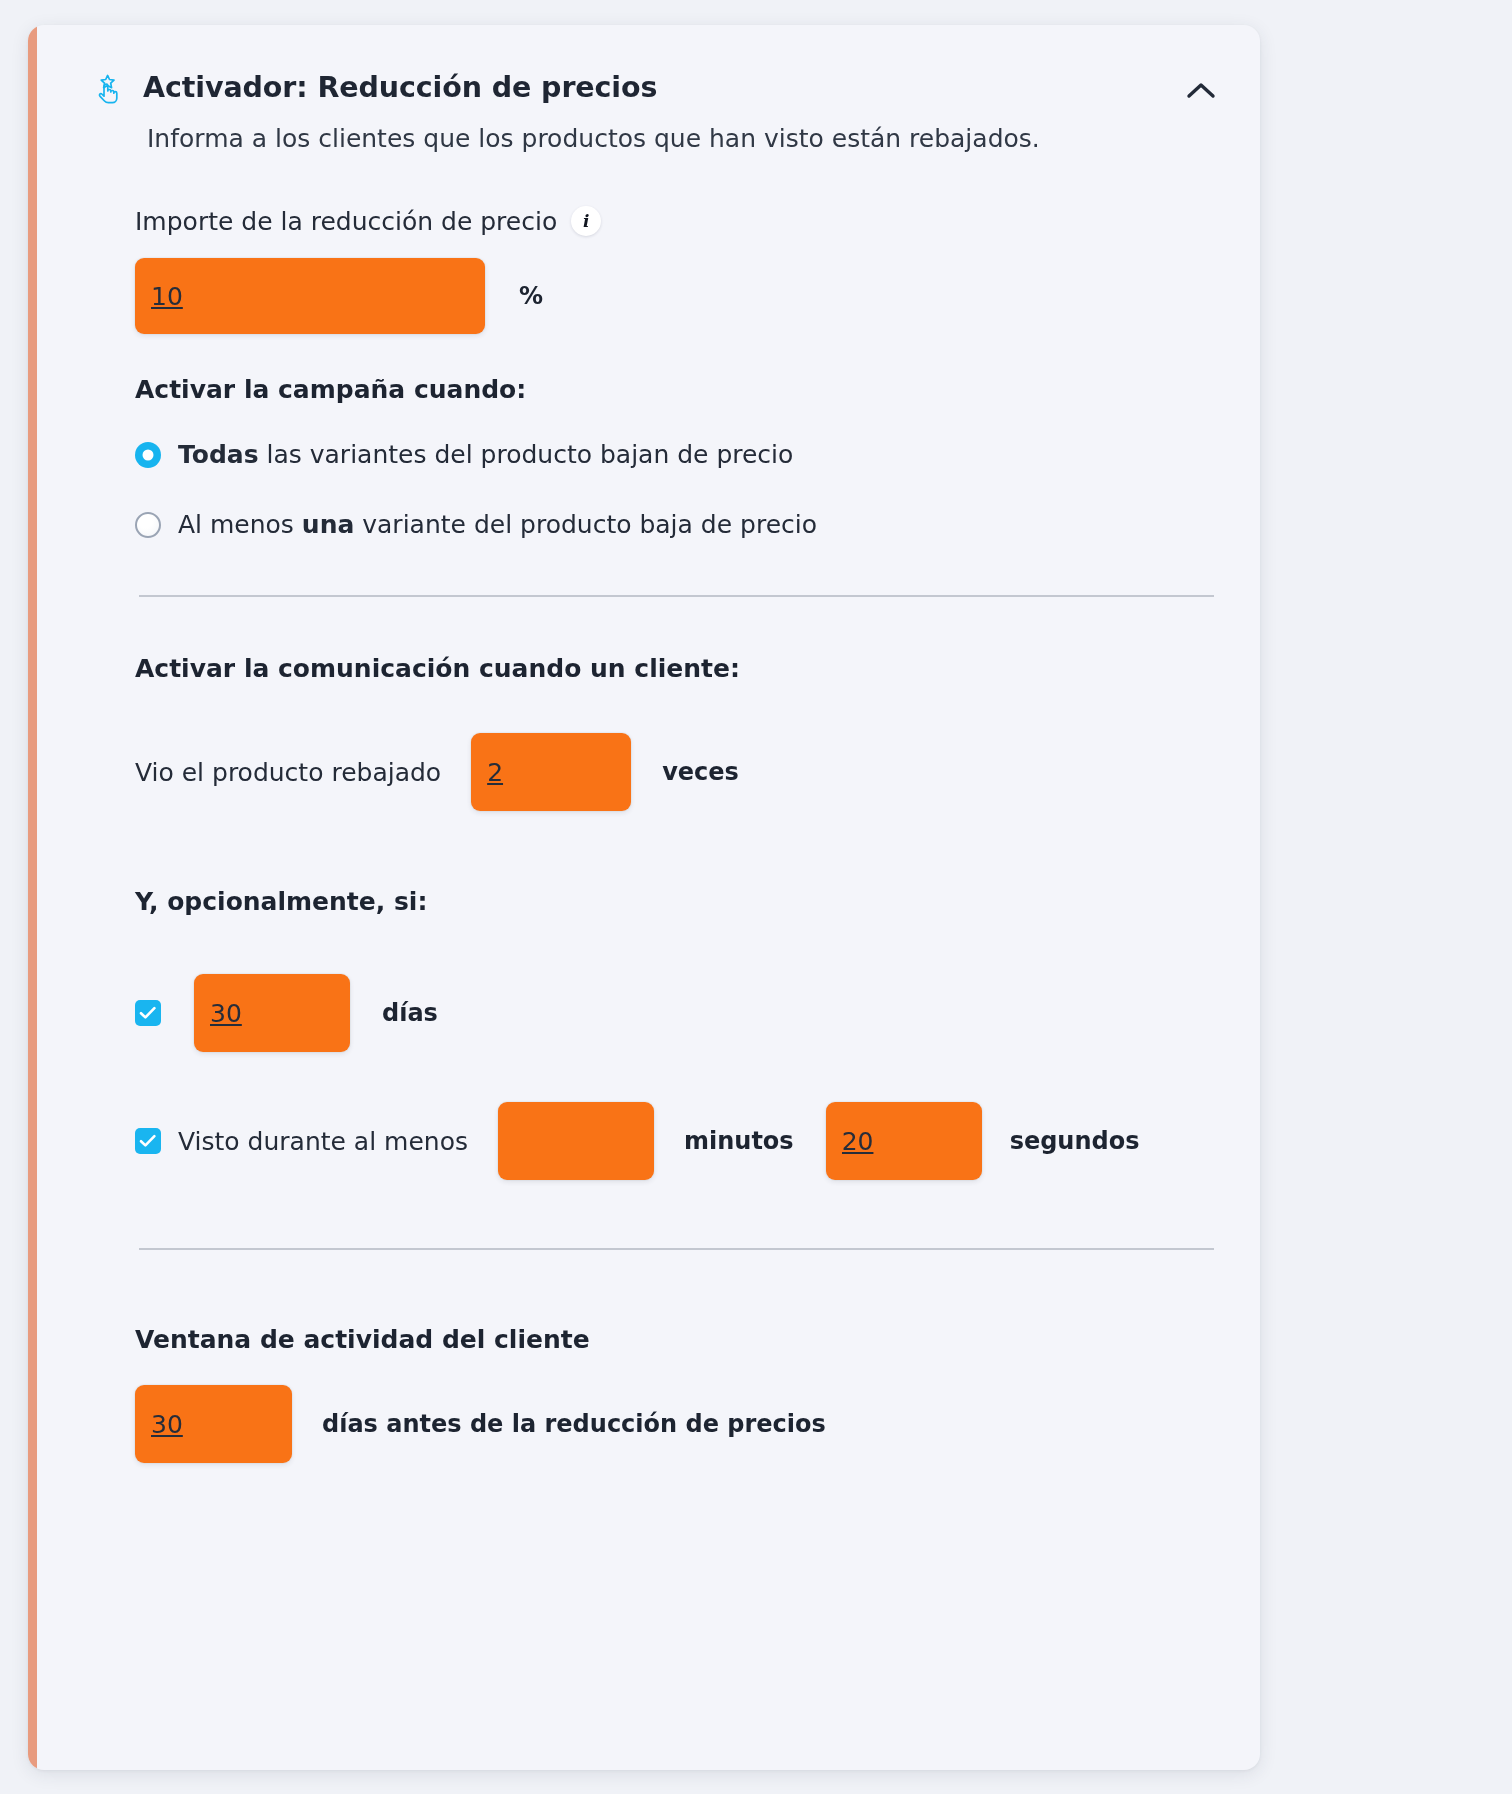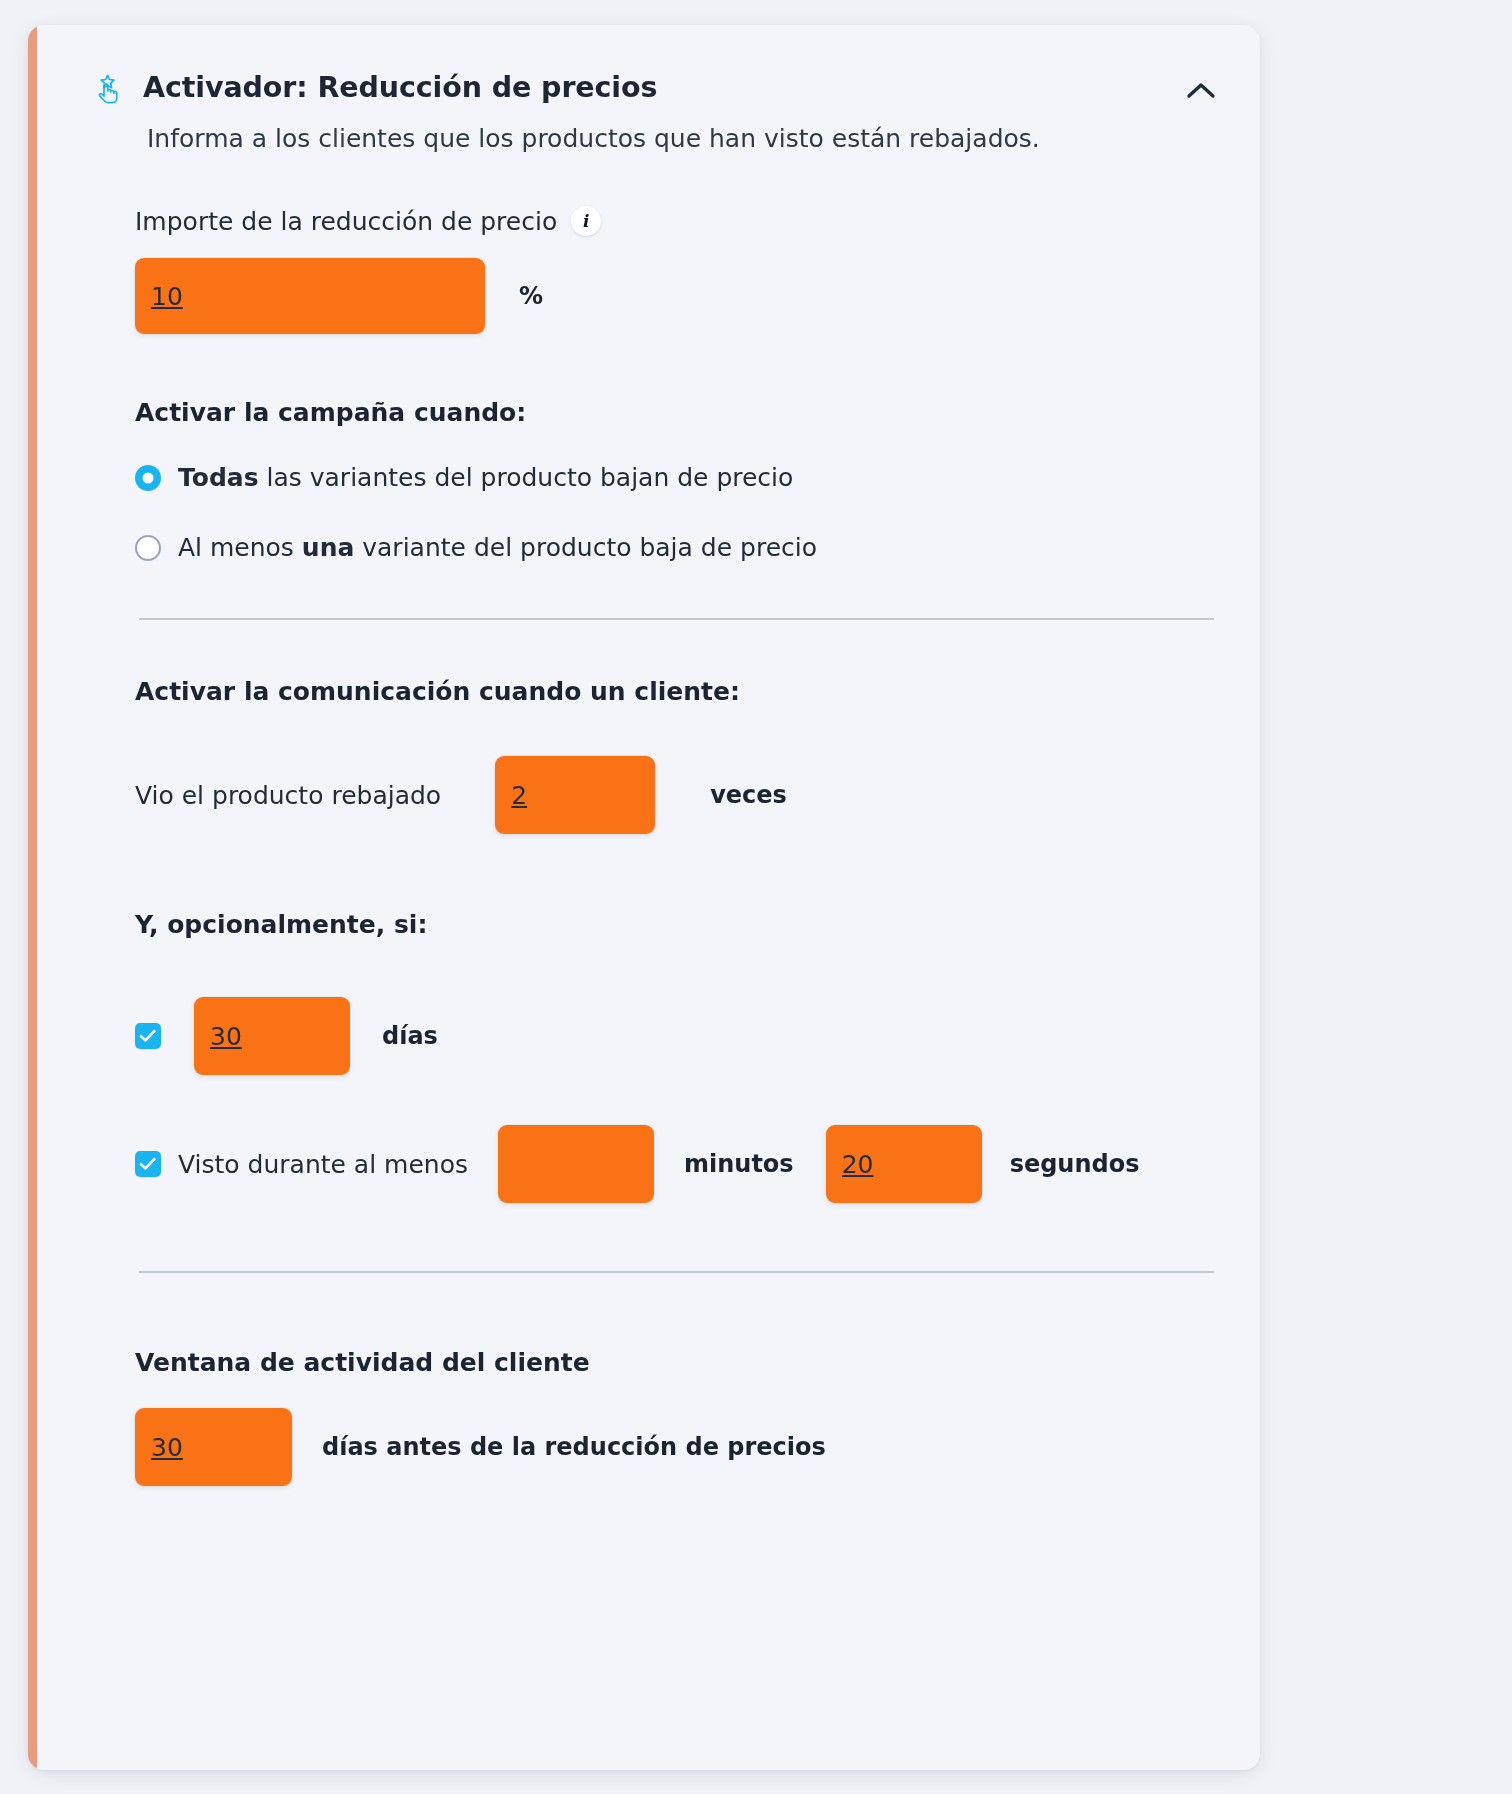--- a/index.html
+++ b/index.html
@@ -246,37 +246,37 @@
       <div style="margin-top:52px;" class="field-label">
         <span>Importe de la reducción de precio</span>
         <span class="info-icon">i</span>
       </div>
 
       <div style="display:flex;align-items:center;gap:34px;margin-top:22px;">
         <input class="txtinput" style="width: 350px; height: 76px;" value="10">
         <span class="unit">%</span>
       </div>
 
-      <div class="section-title" style="margin-top:64px;">Activar la campaña cuando:</div>
+      <div class="section-title" style="margin-top:41px;">Activar la campaña cuando:</div>
 
       <div class="radio-row" style="margin-top:36px;">
         <span class="radio on"></span>
         <span class="radio-label"><span></span><b>Todas</b><span> las variantes del producto bajan de precio</span></span>
       </div>
 
       <div class="radio-row" style="margin-top:41px;">
         <span class="radio off"></span>
         <span class="radio-label"><span>Al menos </span><b>una</b><span> variante del producto baja de precio</span></span>
       </div>
 
       <div class="divider" style="margin-top:56px;margin-left:4px;margin-right:12px;"></div>
 
       <div class="section-title" style="margin-top:57px;">Activar la comunicación cuando un cliente:</div>
 
-      <div style="display:flex;align-items:center;margin-top:50px;gap:24px;">
+      <div style="display:flex;align-items:center;margin-top:50px;">
         <span style="font-size:25px;color:#242b38;">Vio el producto rebajado</span>
         <input class="txtinput" style="width: 160px; height: 78px; margin-left: 30px;" value="2">
         <span class="unit" style="margin-left:31px;">veces</span>
       </div>
 
       <div class="section-title" style="margin-top:76px;">Y, opcionalmente, si:</div>
 
       <div class="opt-row" style="margin-top:58px;">
         <span class="chk">
           <svg width="18" height="16" viewBox="0 0 18 16" fill="none">

